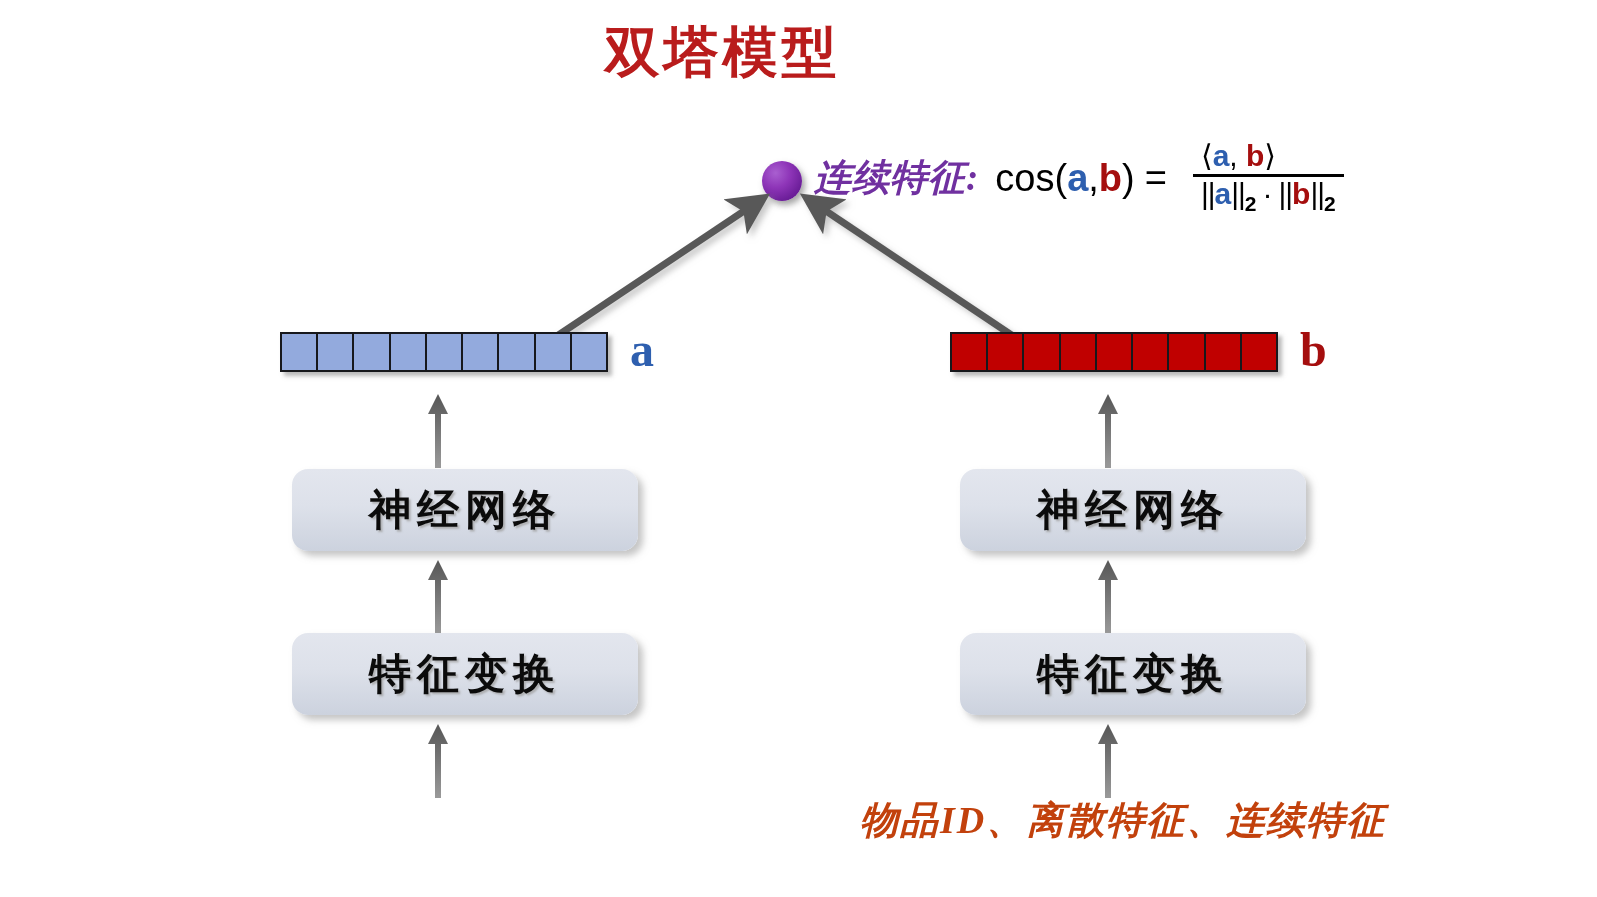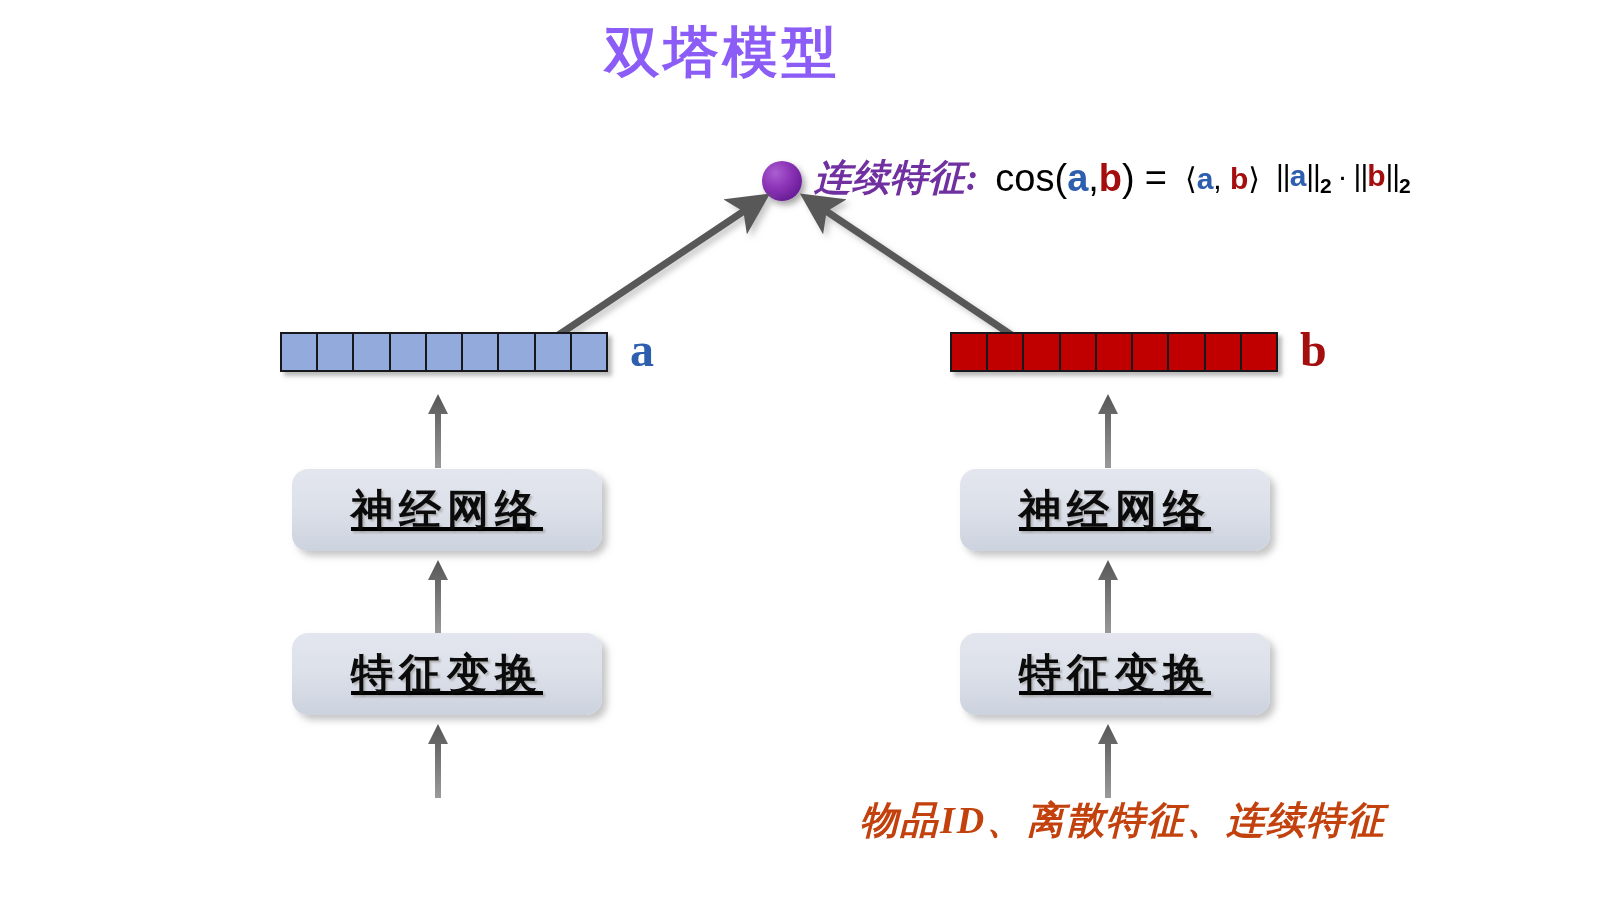--- a/index.html
+++ b/index.html
@@ -21,21 +21,21 @@
   
   #slide-title {
     position: absolute;
     left: 0;
     top: 16px;
     width: 1445px;
     text-align: center;
     font-family: "Liberation Serif", "DejaVu Serif", serif;
     font-size: 55px;
     font-weight: bold;
-    color: #8b5cf6;
+    color: #b91c1c;
     letter-spacing: 4px;
     white-space: nowrap;
   }
 
   
   #cosine-row {
     position: absolute;
     left: 762px;
     top: 132px;
     display: flex;
@@ -70,22 +70,23 @@
     font-family: Liberation Sans, sans-serif;
     font-size: 38px;
     color: #000000;
     white-space: nowrap;
   }
   #cosine-formula .lhs { font-style: normal; }
   .vec-a { color: #2E5FAF; font-weight: bold; }
   .vec-b { color: #A50E0E; font-weight: bold; }
   .frac {
     display: inline-flex;
-    align-items: flex-end;
-    margin-left: 0;
+    flex-direction: column;
+    align-items: flex-start;
+    margin-left: 16px;
     vertical-align: middle;
     line-height: 1.02;
   }
   .frac .num {
     font-size: 30px;
     padding: 0 8px 2px 8px;
   }
   .frac .bar {
     width: 100%;
     height: 3px;
@@ -153,29 +154,28 @@
   .v-arrow {
     position: absolute;
     width: 26px;
     height: 76px;
   }
   .v-arrow svg { display: block; }
 
   
   .stage-box {
     position: absolute;
-    width: 310px;
+    width: 346px;
     height: 82px;
     border-radius: 16px;
     background: linear-gradient(180deg, #e3e6ee 0%, #dde1ea 45%, #ccd2de 100%);
     box-shadow: 5px 5px 7px rgba(150,150,150,0.55);
     display: flex;
     align-items: center;
     justify-content: center;
-    text-decoration: underline;
   }
   .stage-label {
     font-family: "Liberation Serif", "DejaVu Serif", serif;
     font-size: 42px;
     font-weight: bold;
     color: #0b0b0b;
     letter-spacing: 6px;
     text-shadow: 2px 2px 2px rgba(160,160,160,0.75);
     white-space: nowrap;
   }

